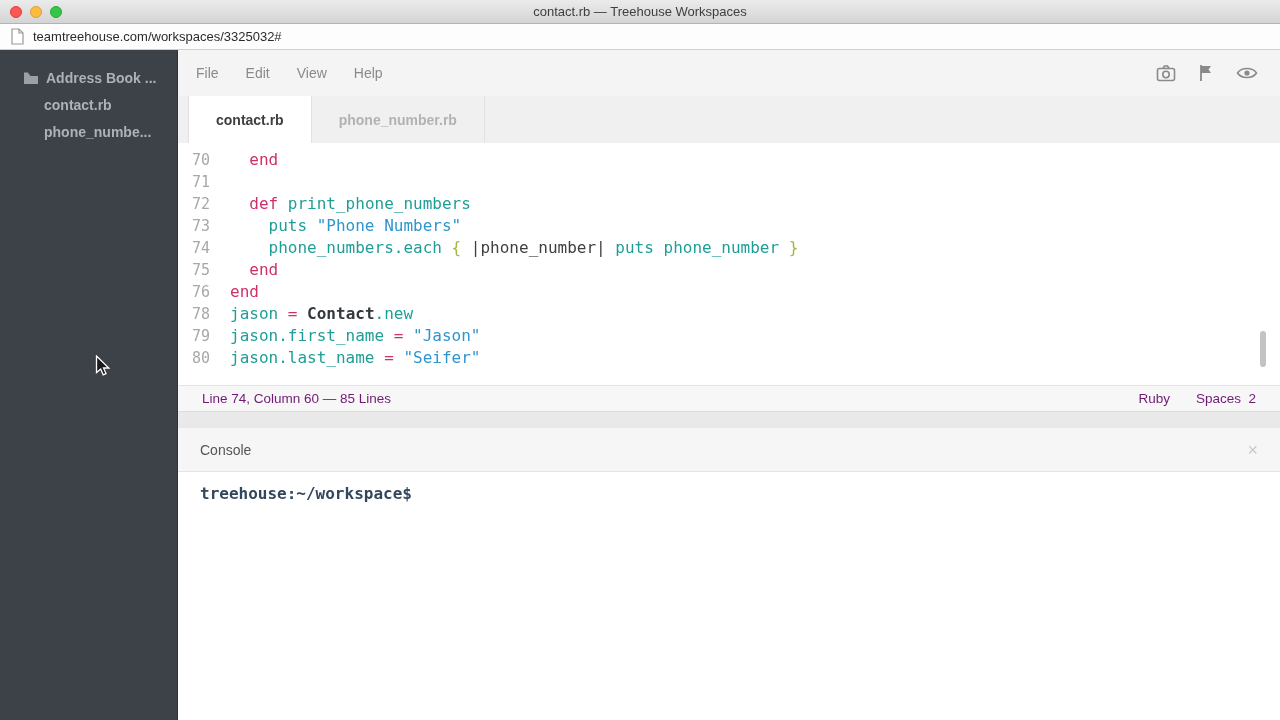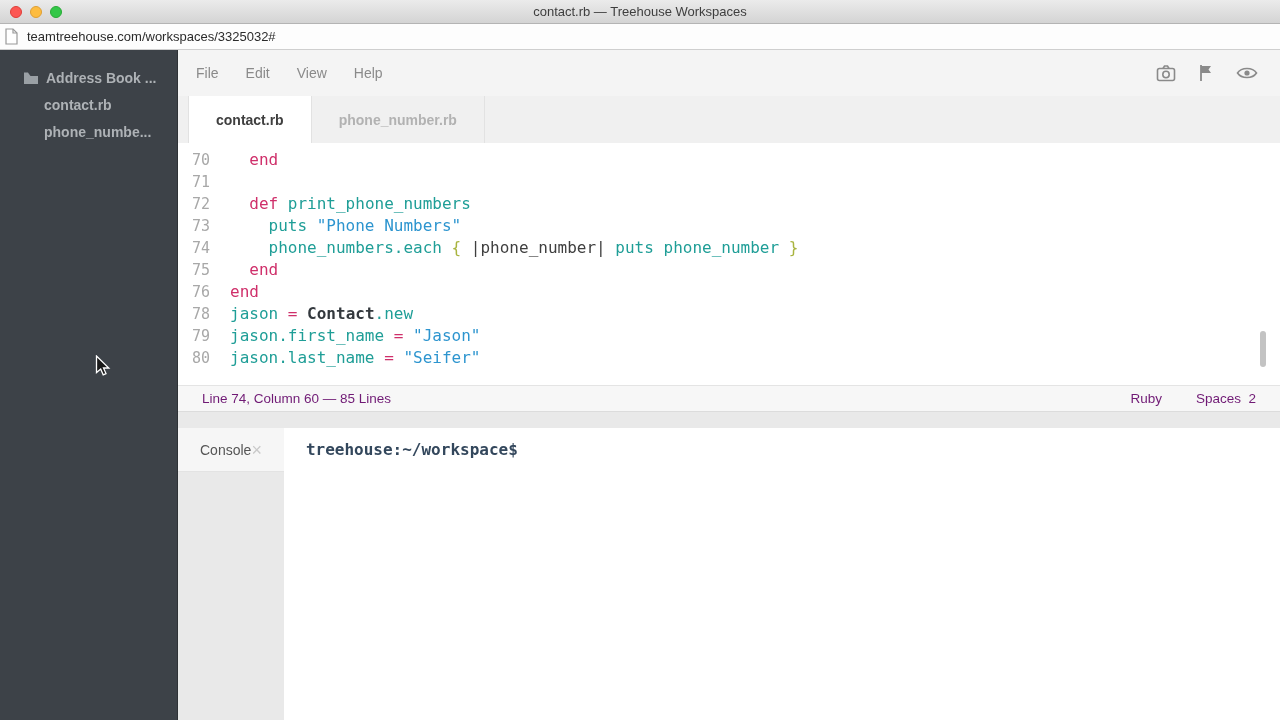--- a/index.html
+++ b/index.html
@@ -13,21 +13,21 @@
               display:flex; align-items:center; justify-content:center; }
   .traffic { position:absolute; left:10px; top:6px; display:flex; gap:8px; }
   .tl { width:12px; height:12px; border-radius:50%; display:inline-block; }
   .tl.red    { background:#fc5753; border:1px solid #df3e38; }
   .tl.yellow { background:#fdbc40; border:1px solid #de9f34; }
   .tl.green  { background:#33c748; border:1px solid #27aa35; }
   .win-title { font-size:13px; color:#3e3e3e; }
 
   
   .urlbar { height:26px; background:#fdfdfd; border-bottom:1px solid #cfcfcf;
-            display:flex; align-items:center; padding-left:4px; }
+            display:flex; align-items:center; padding-left:10px; }
   .urlbar svg { flex:none; }
   .url-text { margin-left:8px; font-size:13px; color:#2b2b2b; }
 
   
   .content { display:flex; height:670px; }
   .sidebar { width:178px; flex:none; background:#3d4248; padding-top:14px;
              border-right:1px solid #2e3236; }
   .side-item { display:flex; align-items:center; height:27px; padding-left:24px;
                color:#aeb2b6; font-size:14px; font-weight:600; cursor:default; }
   .side-item .lbl { white-space:nowrap; overflow:hidden; }
@@ -65,27 +65,27 @@
   .tk-brace    { color:var(--tk-brace,#a9b43f); }
   .tk-op       { color:var(--tk-operator,#cf2f6a); }
   .tk-constant { color:var(--tk-constant,#33383d); font-weight:bold; }
   .scroll-thumb { position:absolute; right:14px; top:188px; width:6px; height:36px;
                   background:#c3c3c3; border-radius:3px; }
 
   
   .statusbar { height:27px; background:#f7f7f7; border-top:1px solid #e4e4e4;
                border-bottom:1px solid #dcdcdc; display:flex; align-items:center;
                padding:0 24px; font-size:13.5px; color:#701a75; }
-  .status-right { margin-left:auto; display:flex; gap:34px; }
+  .status-right { margin-left:auto; display:flex; gap:26px; }
   .status-right .seg { cursor:default; }
 
   .panel-gap { height:16px; background:#e9e9e9; }
 
   
-  .console { flex:1; display:flex; flex-direction:row; }
+  .console { flex:1; display:flex; flex-direction:column; }
   .console-header { height:44px; background:#f6f6f6; border-bottom:1px solid #e3e3e3;
                     display:flex; align-items:center; padding:0 22px; }
   .console-title { font-size:14px; color:#555; }
   .console-close { margin-left:auto; font-size:18px; color:#c9c9c9; cursor:default;
                    line-height:1; }
   .console-body { flex:1; background:#fff; padding:12px 0 16px 22px; }
   .prompt { font-family:"DejaVu Sans Mono", monospace; font-size:16px;
             font-weight:bold; color:#33475c; }
 
   

